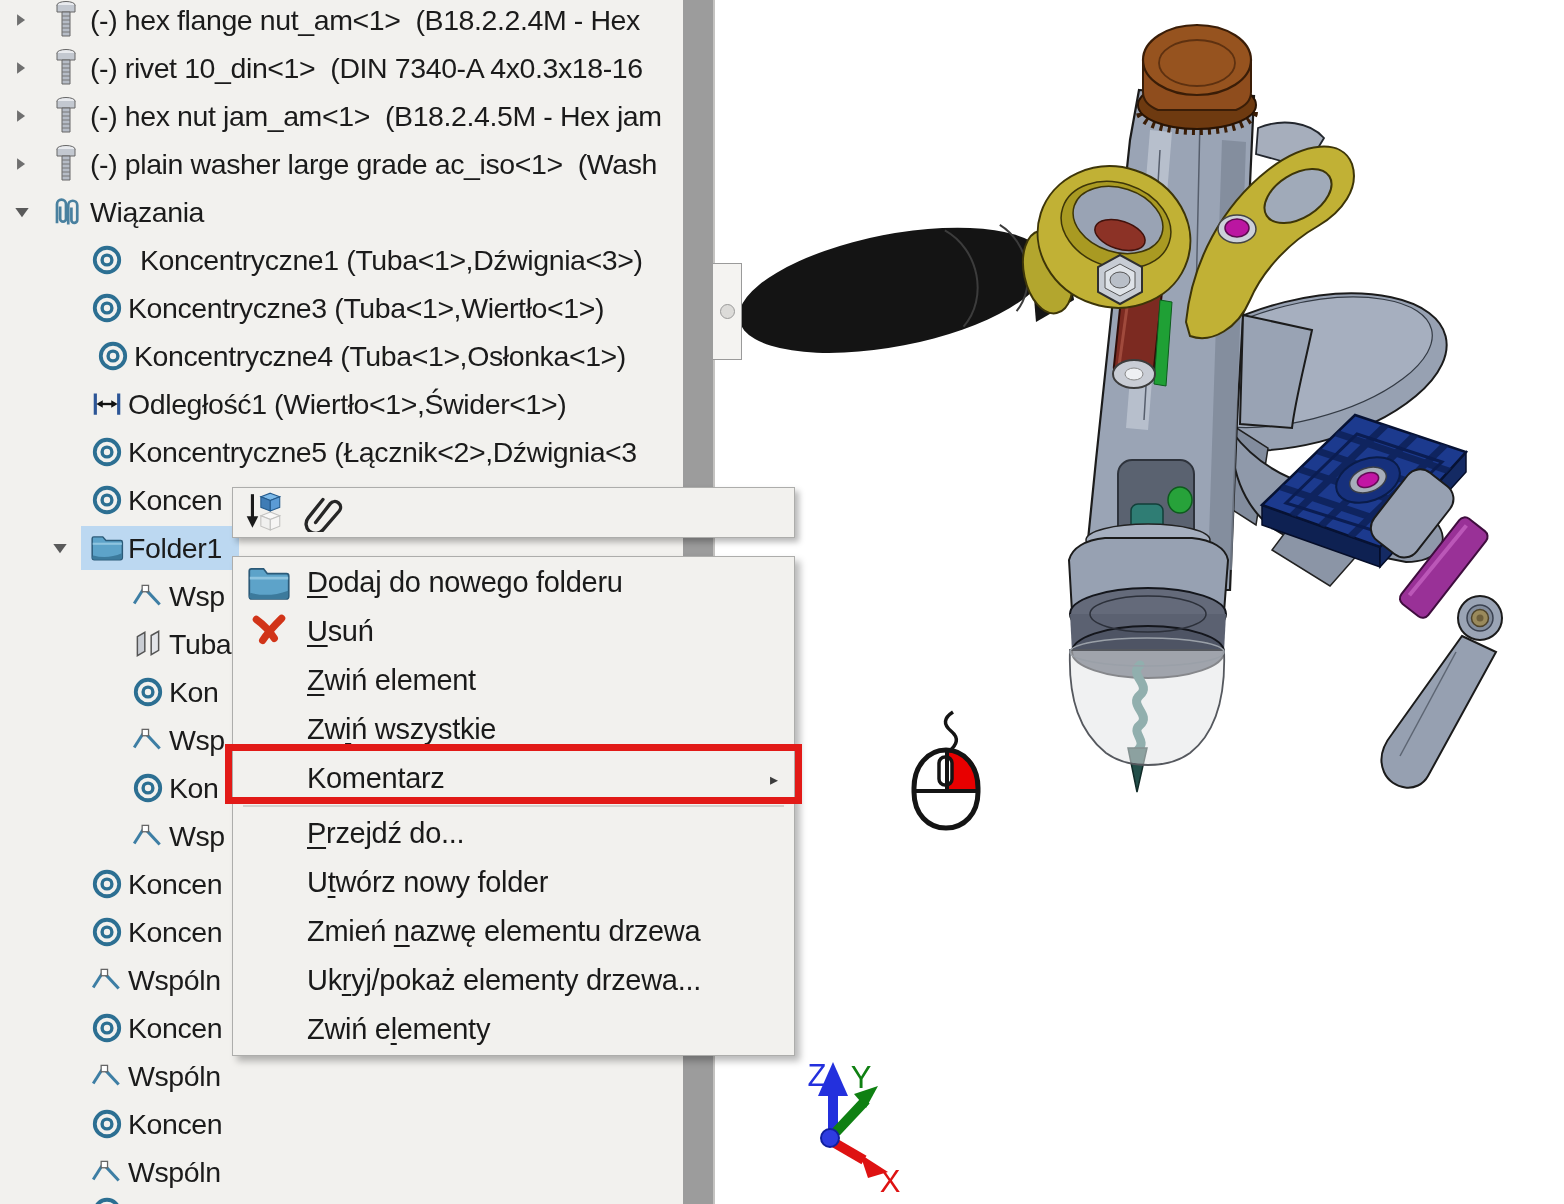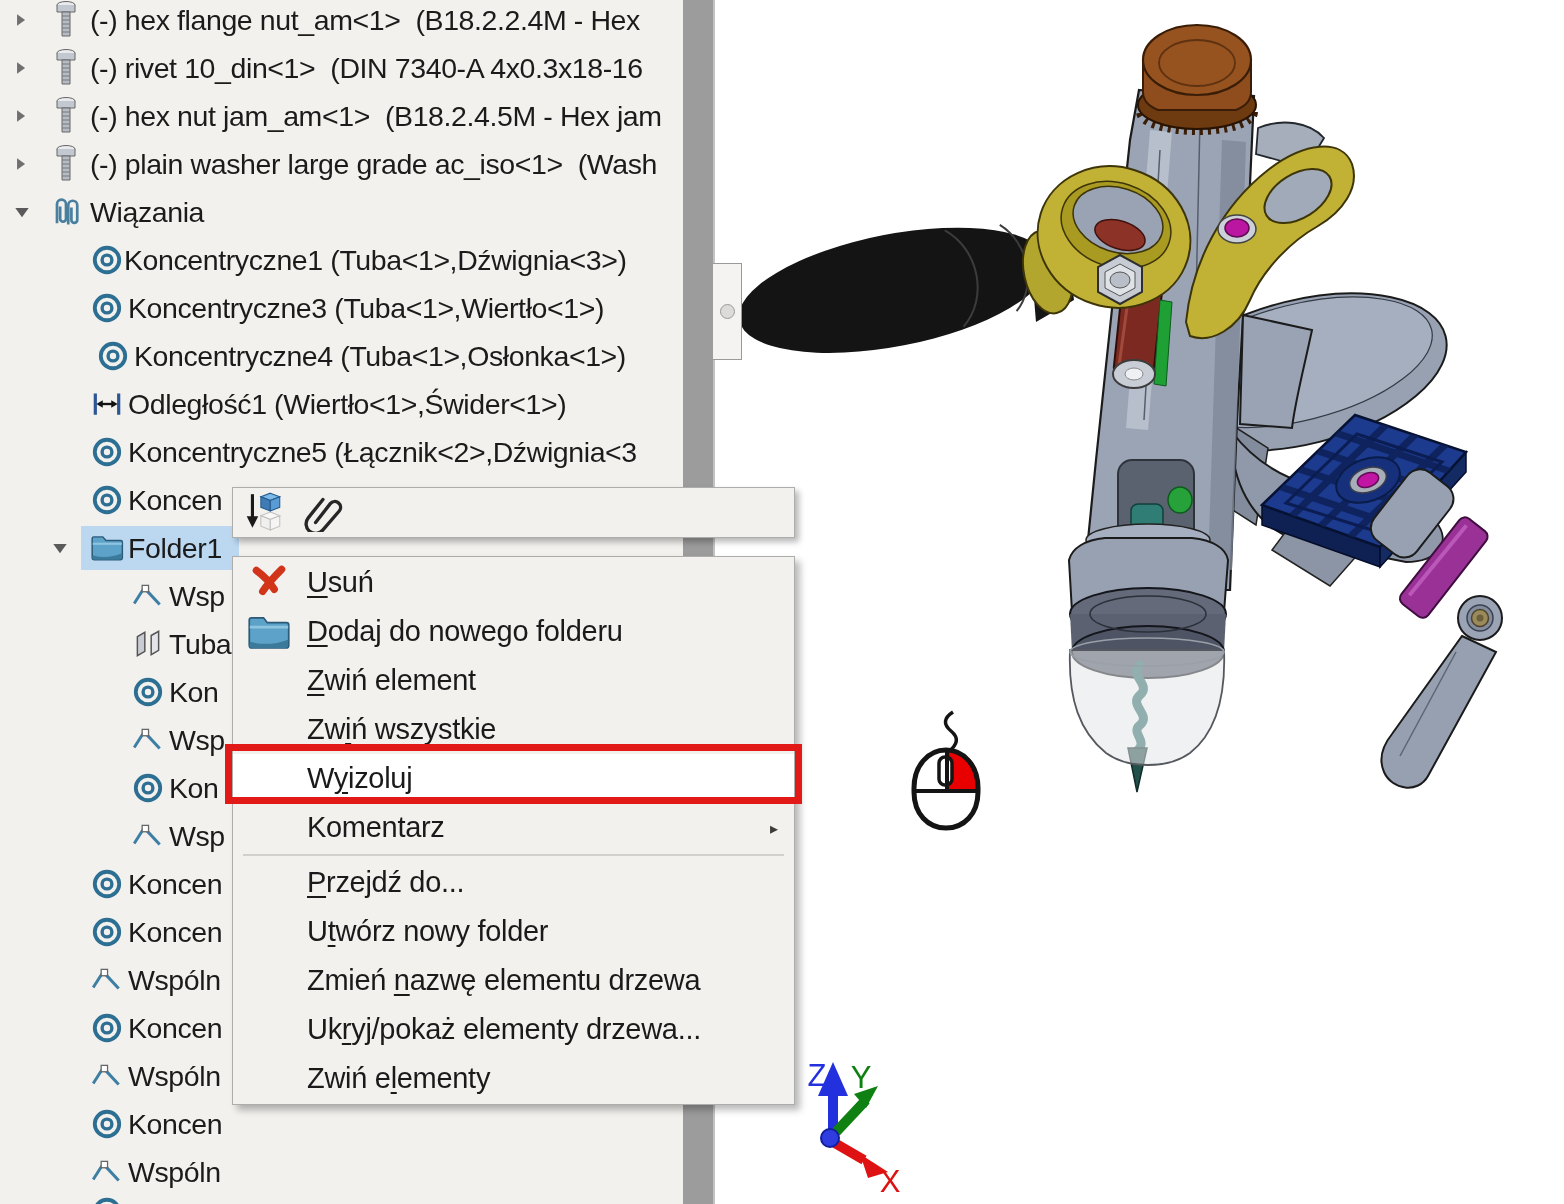--- a/index.html
+++ b/index.html
@@ -129,21 +129,21 @@
         </span>
         <span class="tlabel" style="left: 90px;">Wiązania</span>
       </div>
       <div class="tree-row" style="top: 236px;">
         <span class="ticon" style="left: 89px;">
           <svg width="34" height="34" viewBox="0 0 32 32">
             <circle cx="16" cy="16" r="11.5" fill="none" stroke="#2c6f92" stroke-width="3.6"></circle>
             <circle cx="16" cy="16" r="4.6" fill="none" stroke="#2c6f92" stroke-width="3.2"></circle>
           </svg>
         </span>
-        <span class="tlabel" style="left: 124px; text-align: center;">Koncentryczne1 (Tuba&lt;1&gt;,Dźwignia&lt;3&gt;)</span>
+        <span class="tlabel" style="left: 140px; text-align: center;">Koncentryczne1 (Tuba&lt;1&gt;,Dźwignia&lt;3&gt;)</span>
       </div>
       <div class="tree-row" style="top: 284px;">
         <span class="ticon" style="left: 89px;">
           <svg width="34" height="34" viewBox="0 0 32 32">
             <circle cx="16" cy="16" r="11.5" fill="none" stroke="#2c6f92" stroke-width="3.6"></circle>
             <circle cx="16" cy="16" r="4.6" fill="none" stroke="#2c6f92" stroke-width="3.2"></circle>
           </svg>
         </span>
         <span class="tlabel" style="left: 128px;">Koncentryczne3 (Tuba&lt;1&gt;,Wiertło&lt;1&gt;)</span>
       </div>
@@ -497,44 +497,41 @@
       <span class="tb-btn">
         <span><svg width="42" height="42" viewBox="0 0 40 40">
             <path d="M12,31 L26,13 a5.5,5.5 0 0 1 8.5,7 L19,38 a9,9 0 0 1 -14,-11.5 L19,9" fill="none" stroke="#262626" stroke-width="3.2" stroke-linecap="round"></path>
           </svg></span>
       </span>
     </div>
 
   <div id="context-menu">
       <div class="menu-item">
         <span class="mi-icon">
-          <svg width="42" height="42" viewBox="0 0 40 40">
-            <path d="M8,8 C15,13 20,18 25,26 M32,7 C25,14 19,20 14,28" fill="none" stroke="#d13418" stroke-width="7" stroke-linecap="round"></path>
-          </svg>
-        </span>
-        <span class="mi-label"><u>U</u>suń</span>
-      </div>
-      <div class="menu-item">
-        <span class="mi-icon">
           <svg width="46" height="40" viewBox="0 0 42 36">
             <path d="M3,11 L3,7 Q3,5 5,5 L16,5 L19.5,9.5 L37,9.5 Q39,9.5 39,11.5 L39,30 Q39,32.5 36.5,32.5 L5.5,32.5 Q3,32.5 3,30 Z" fill="#5da3c9" stroke="#2b5a78" stroke-width="1.6"></path>
             <path d="M3.5,13.5 L38.5,13.5" stroke="#8ec4df" stroke-width="2.4"></path>
             <path d="M4,27 Q21,31.5 38.5,25 L38.5,30 Q38.5,32.5 36,32.5 L5.5,32.5 Q3,32.5 3,30 Z" fill="#3c7a9c"></path>
           </svg>
         </span>
         <span class="mi-label"><u>D</u>odaj do nowego folderu</span>
       </div>
       <div class="menu-item">
+        <span class="mi-icon">
+          <svg width="42" height="42" viewBox="0 0 40 40">
+            <path d="M8,8 C15,13 20,18 25,26 M32,7 C25,14 19,20 14,28" fill="none" stroke="#d13418" stroke-width="7" stroke-linecap="round"></path>
+          </svg>
+        </span>
+        <span class="mi-label"><u>U</u>suń</span>
+      </div>
+      <div class="menu-item">
         <span class="mi-label"><u>Z</u>wiń element</span>
       </div>
       <div class="menu-item">
         <span class="mi-label">Zw<u>i</u>ń wszystkie</span>
-      </div>
-      <div class="menu-item hl">
-        <span class="mi-label">W<u>y</u>izoluj</span>
       </div>
       <div class="menu-item">
         <span class="mi-label">Komentarz</span>
         <span class="mi-arrow">▸</span>
       </div>
       <div class="menu-sep"></div>
       <div class="menu-item">
         <span class="mi-label"><u>P</u>rzejdź do...</span>
       </div>
       <div class="menu-item">

